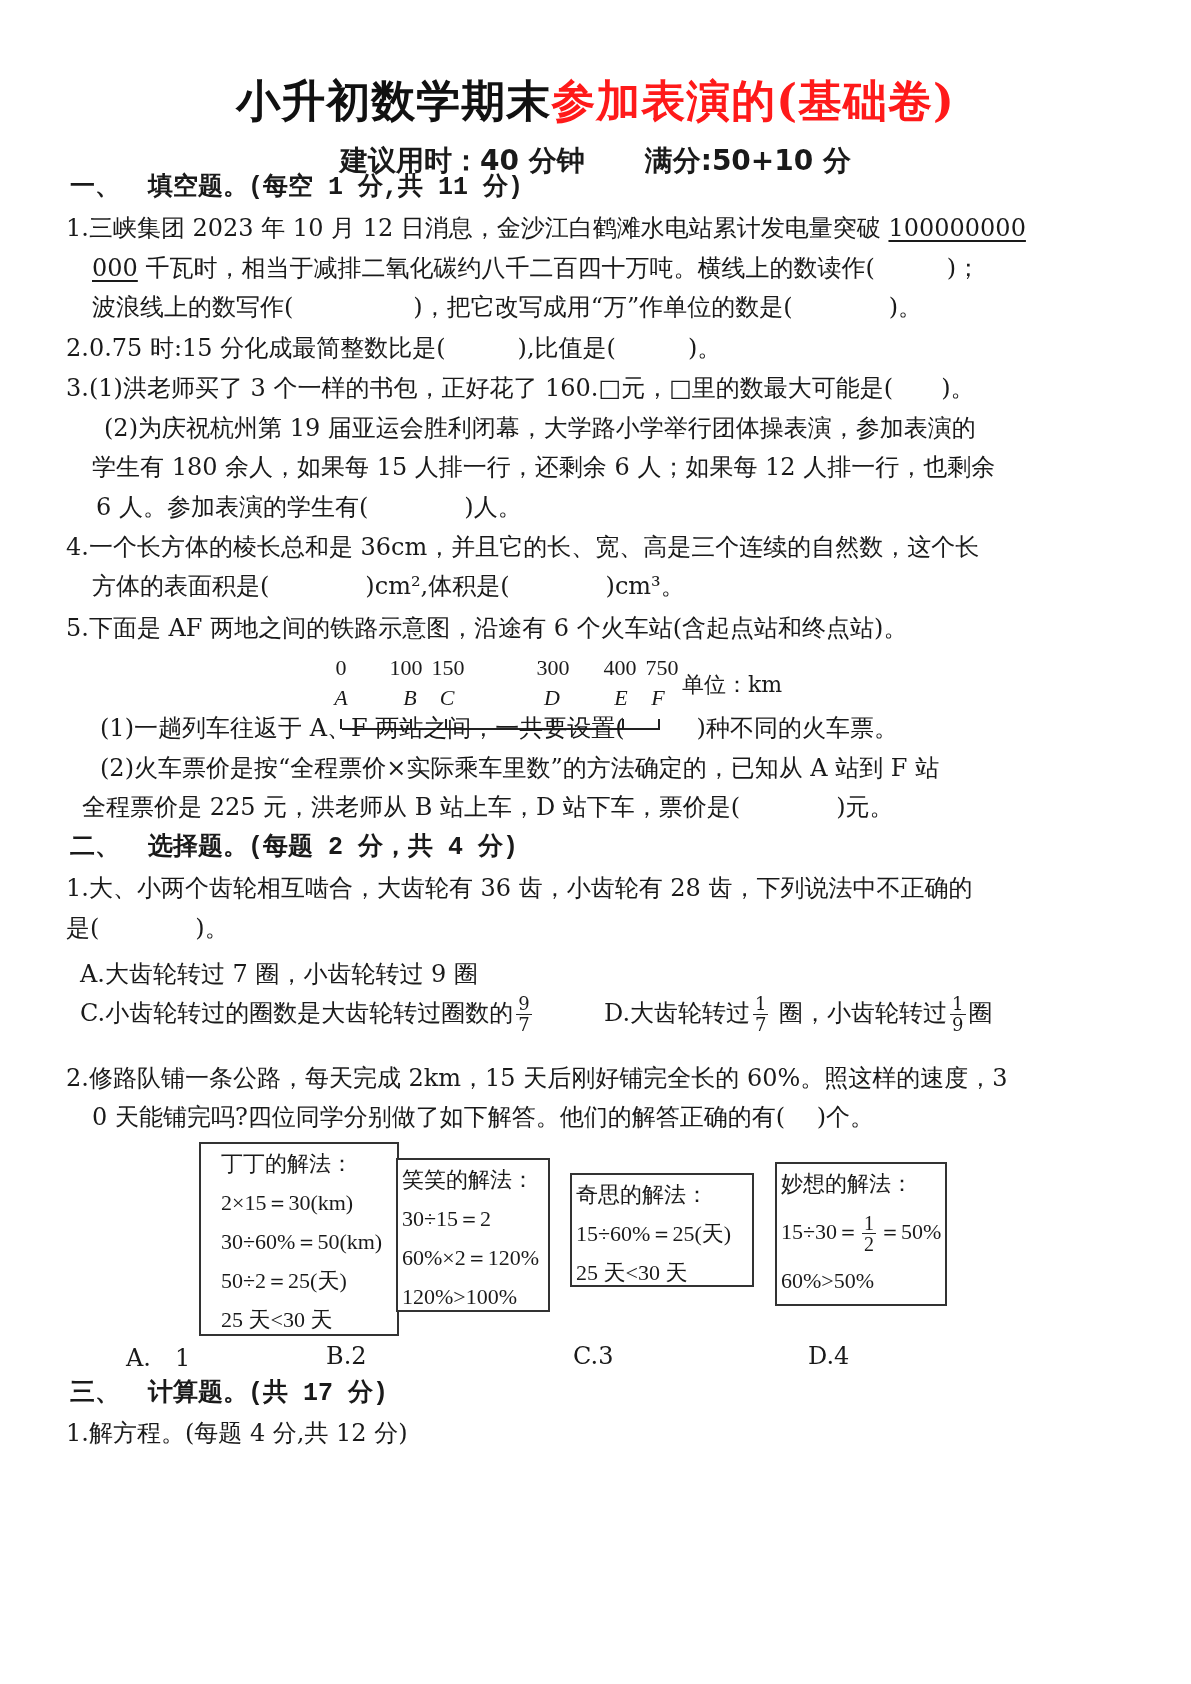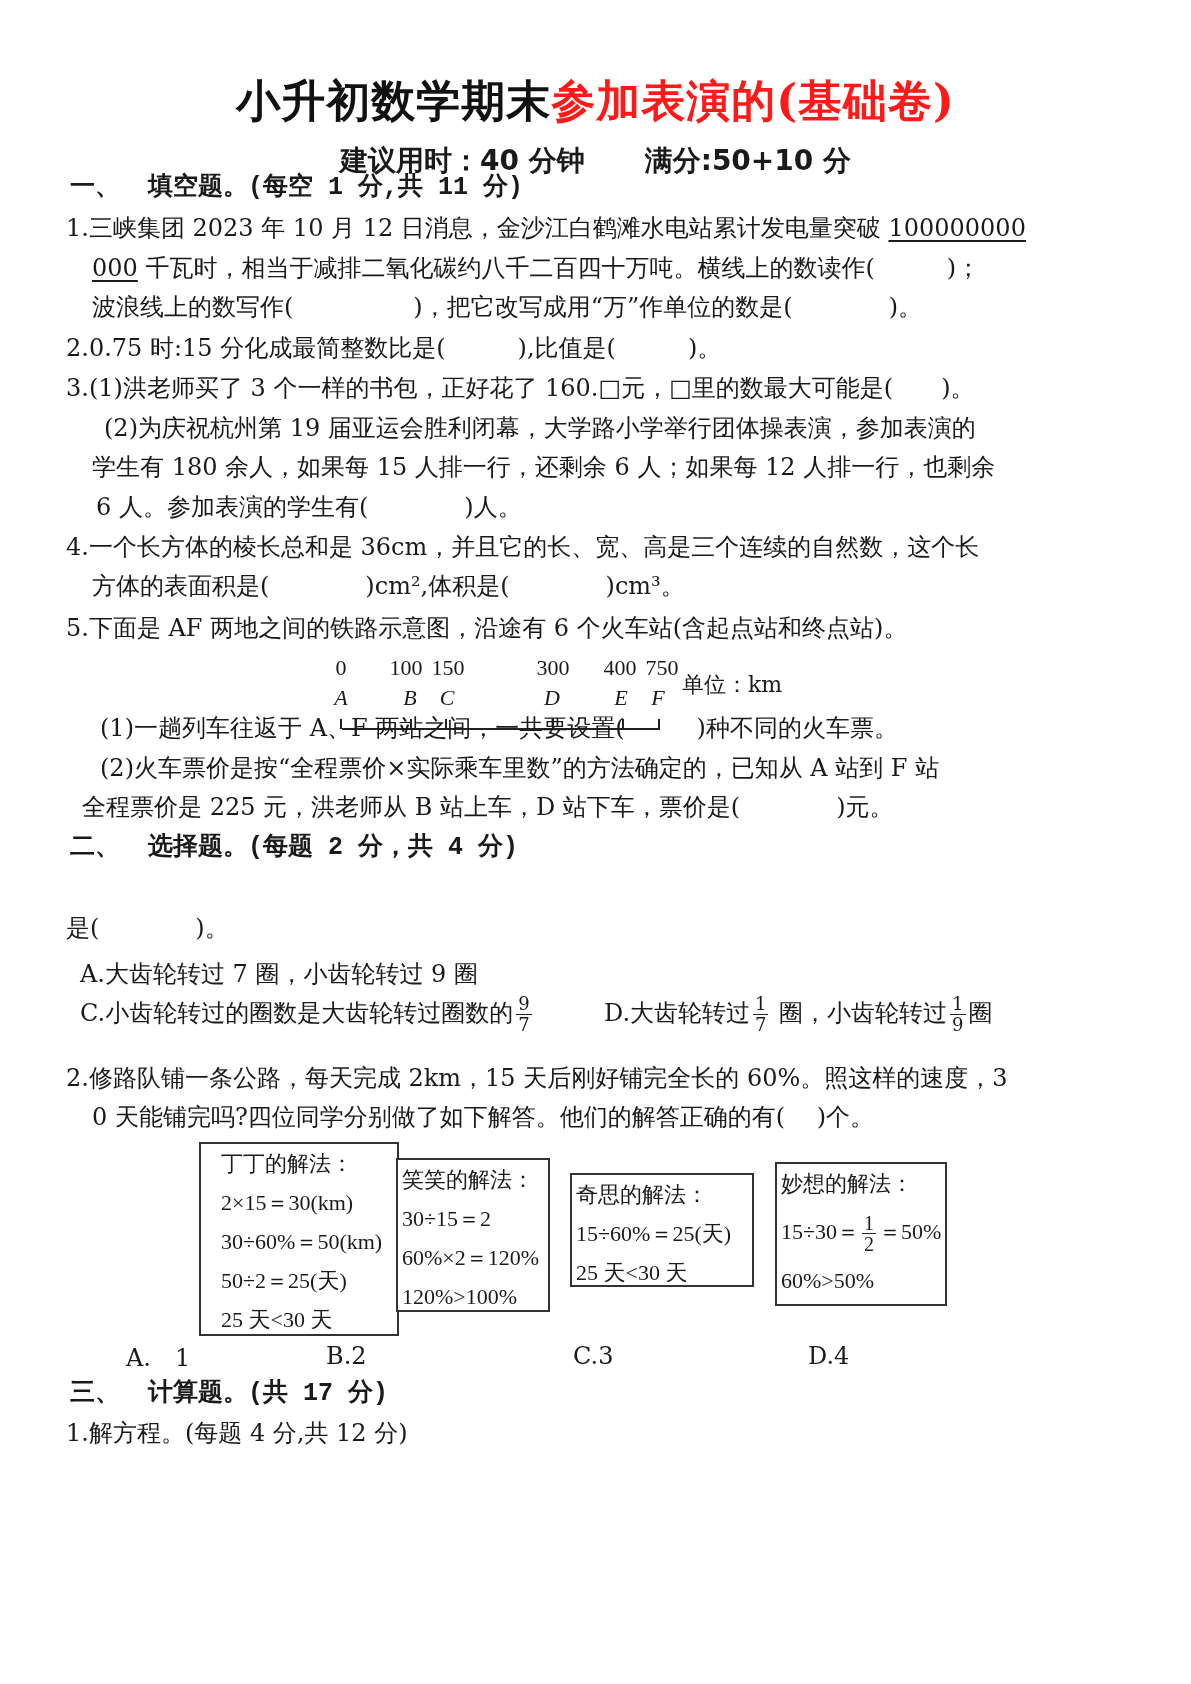--- a/index.html
+++ b/index.html
@@ -114,20 +114,21 @@
   </div>
 
   <div class="line" style="top:712px; left:100px;">(1)一趟列车往返于 A、F 两站之间，一共要设置(　　　)种不同的火车票。</div>
   <div class="line" style="top:752px; left:100px;">(2)火车票价是按“全程票价×实际乘车里数”的方法确定的，已知从 A 站到 F 站</div>
   <div class="line" style="top:791px; left:82px;">全程票价是 225 元，洪老师从 B 站上车，D 站下车，票价是(　　　　)元。</div>
 
   <div class="section" style="top:832px;">
     <span class="num">二、</span><span>选择题。(每题 2 分，共 4 分)</span>
   </div>
 
+  <div class="line" style="top:872px; left:66px;">1.大、小两个齿轮相互啮合，大齿轮有 36 齿，小齿轮有 28 齿，下列说法中不正确的</div>
   <div class="line" style="top:912px; left:66px;">是(　　　　)。</div>
 
   <div class="opt" style="top:958px; left:80px;">A.大齿轮转过 7 圈，小齿轮转过 9 圈</div>
 
   <div class="opt" style="top:994px; left:80px;">
     <span>C.小齿轮转过的圈数是大齿轮转过圈数的</span><span class="frac"><span class="n">9</span><span class="d">7</span></span>
   </div>
   <div class="opt" style="top:994px; left:604px;">
     <span>D.大齿轮转过</span><span class="frac"><span class="n">1</span><span class="d">7</span></span><span> 圈，小齿轮转过</span><span class="frac"><span class="n">1</span><span class="d">9</span></span><span>圈</span>
   </div>

